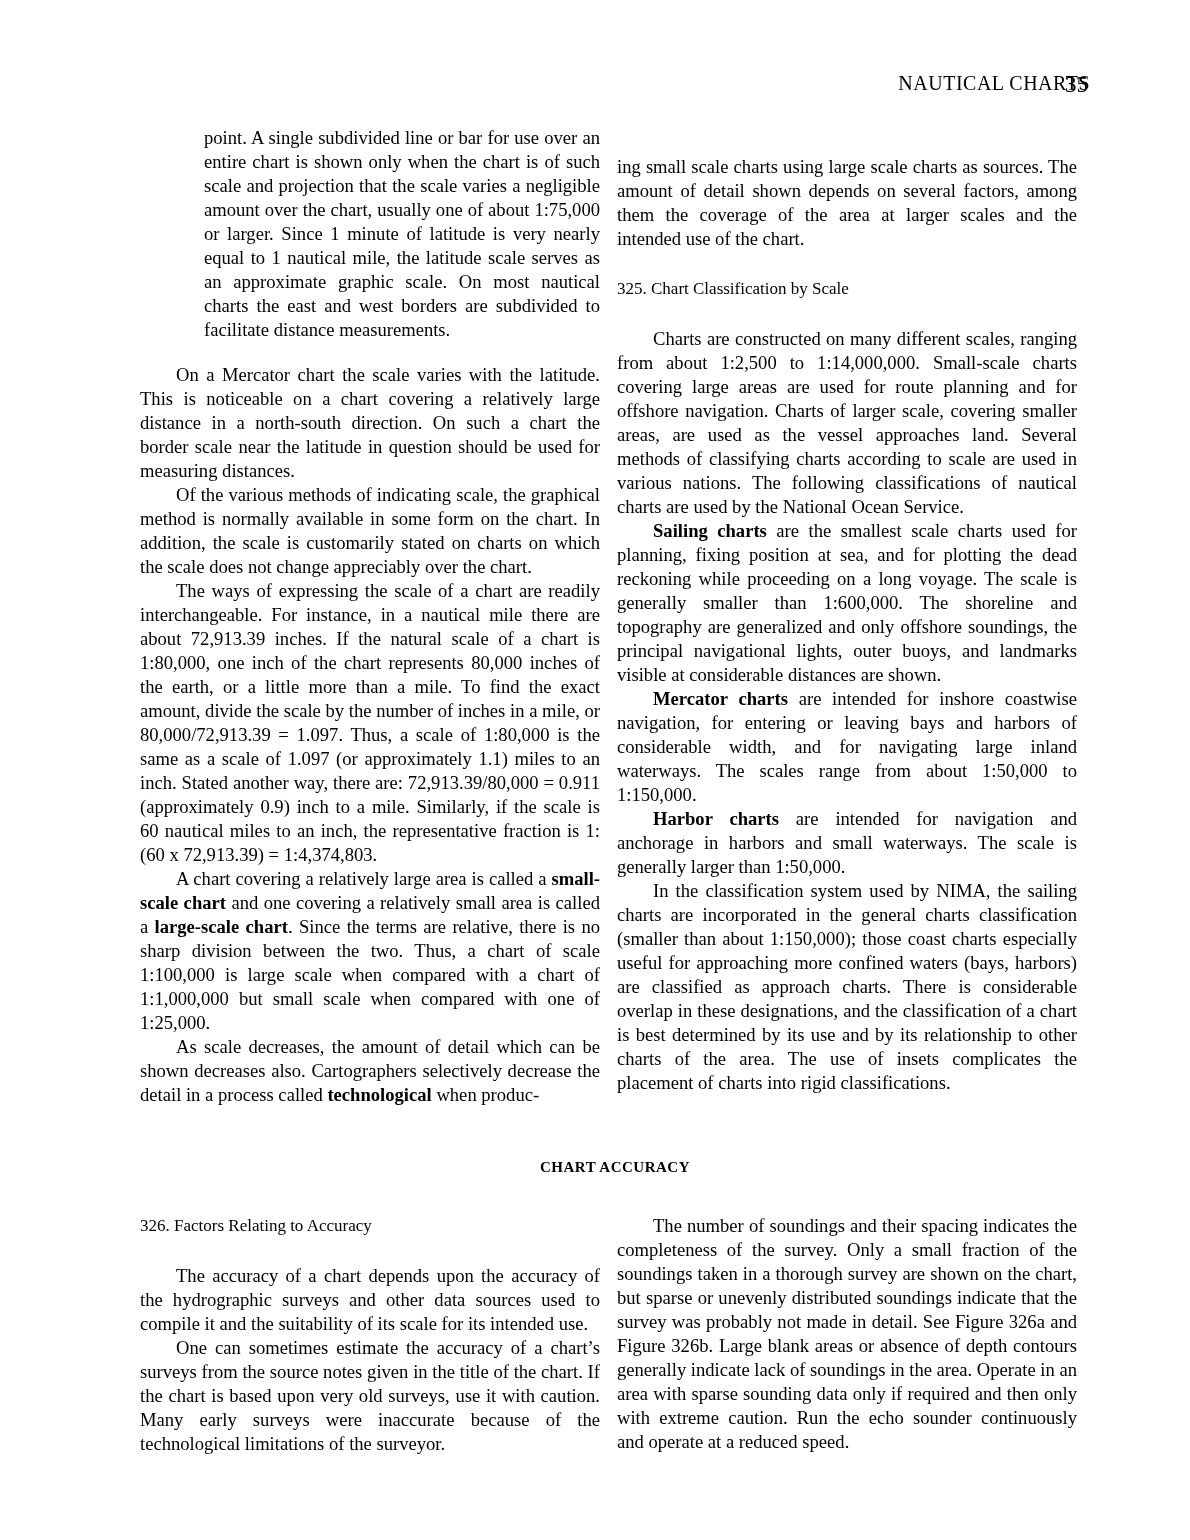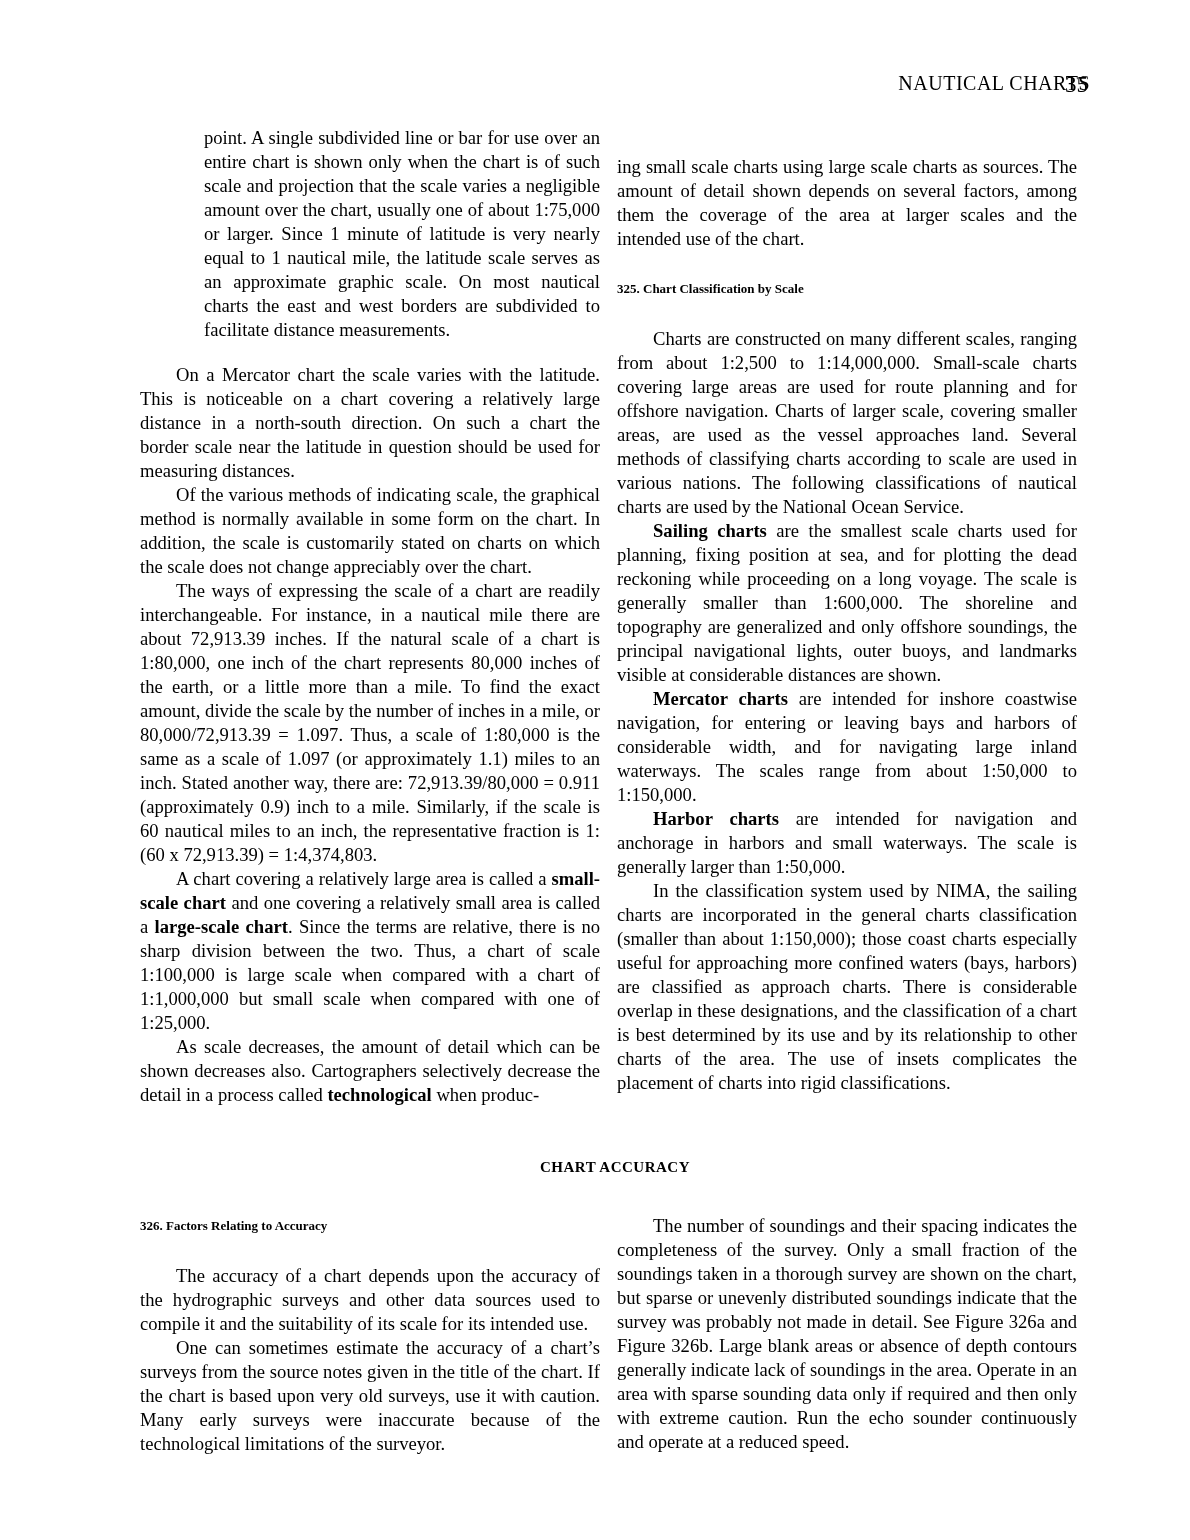--- a/index.html
+++ b/index.html
@@ -56,23 +56,23 @@
     margin: 0;
   }
   .col p.indent { text-indent: 36px; }
   .col p.flush { text-indent: 0; margin-top: 29px; }
   .col p.block-indent {
     margin-left: 64px;
     text-indent: 0;
     margin-bottom: 21px;
   }
   .col h2 {
-    font-size: 13px;
+    font-size: 17px;
     line-height: 24px;
-    font-weight: bold;
+    font-weight: normal;
     margin: 26px 0;
     text-align: left;
     text-indent: 0;
   }
   .section-title {
     font-size: 15px;
     font-weight: bold;
     text-align: center;
     letter-spacing: 0.5px;
     margin: 52px 0 38px 0;

